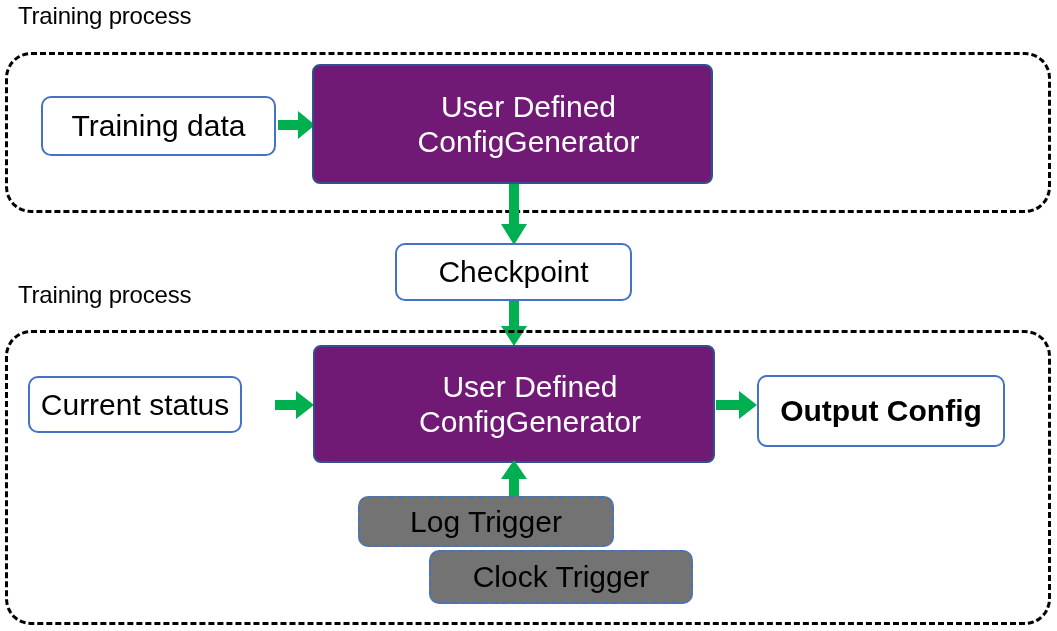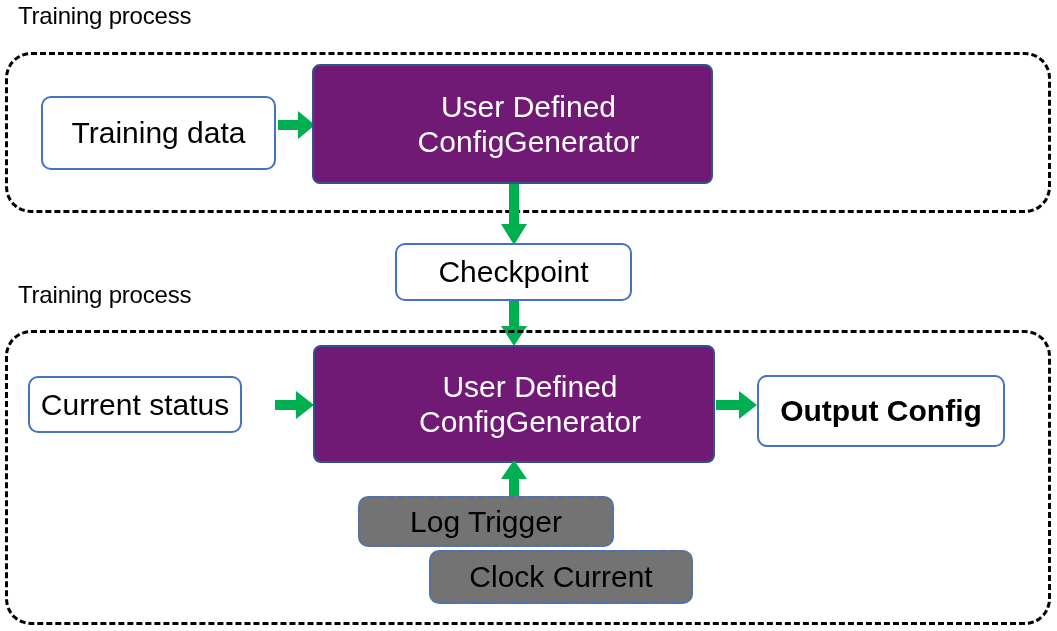--- a/index.html
+++ b/index.html
@@ -72,21 +72,21 @@
 </style>
 </head>
 <body>
 
 <div id="canvas">
 
   <div class="group-label" style="left:18px; top:4px;">Training process</div>
 
   <div class="group-box" style="left:5px; top:52px; width:1046px; height:161px;"></div>
 
-  <div class="node node-plain" style="left:41px; top:96px; width:235px; height:74px;">
+  <div class="node node-plain" style="left:41px; top:96px; width:235px; height:60px;">
     <span>Training data</span>
   </div>
 
   <div class="arrow" style="left:278px; top:108px;">
     <svg width="38" height="34" viewBox="0 0 38 34">
       <path d="M0 12 H20 V3 L37 17 L20 31 V22 H0 Z" fill="#00B050"></path>
     </svg>
   </div>
 
   <div class="node node-filled" style="left:312px; top:64px; width:401px; height:120px; flex-direction:column;">
@@ -143,16 +143,16 @@
     <svg width="28" height="40" viewBox="0 0 28 40">
       <path d="M14 0 L27 19 H19 V39 H9 V19 H1 Z" fill="#00B050"></path>
     </svg>
   </div>
 
   <div class="node node-dashed" style="left:358px; top:496px; width:256px; height:51px;">
     <span>Log Trigger</span>
   </div>
 
   <div class="node node-dashed" style="left:429px; top:550px; width:264px; height:54px;">
-    <span>Clock Current</span>
+    <span>Clock Trigger</span>
   </div>
 
 </div>
 
 </body></html>

